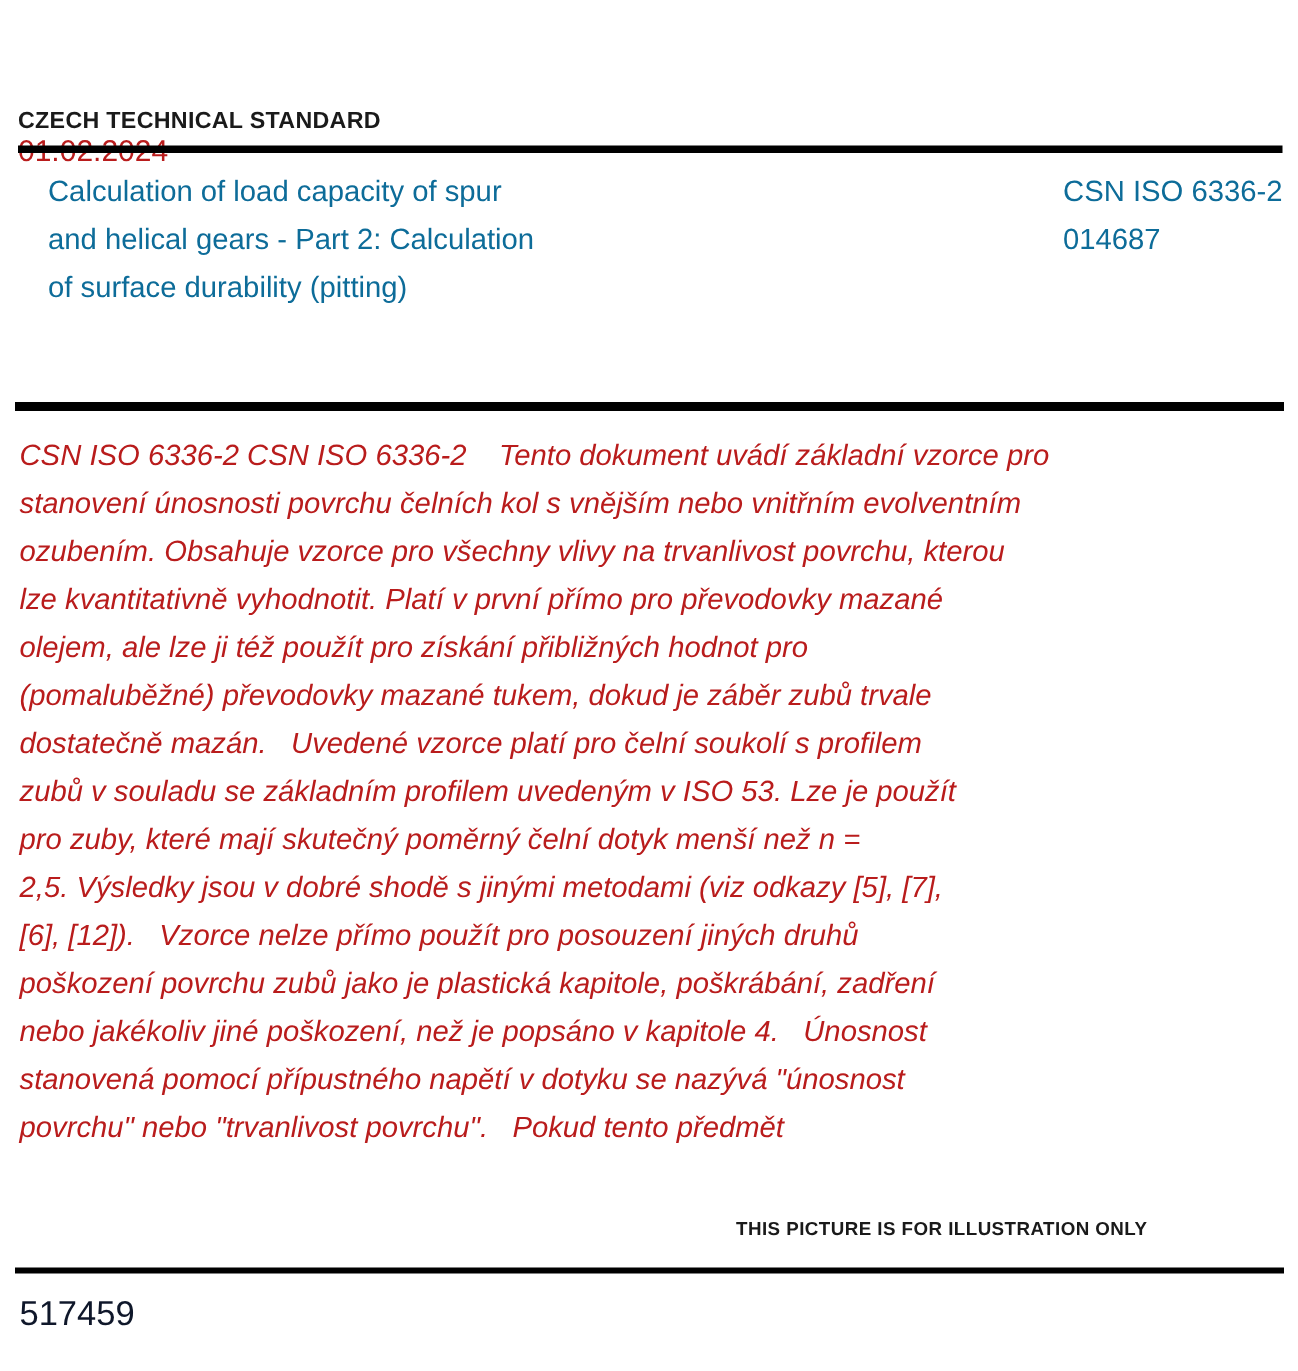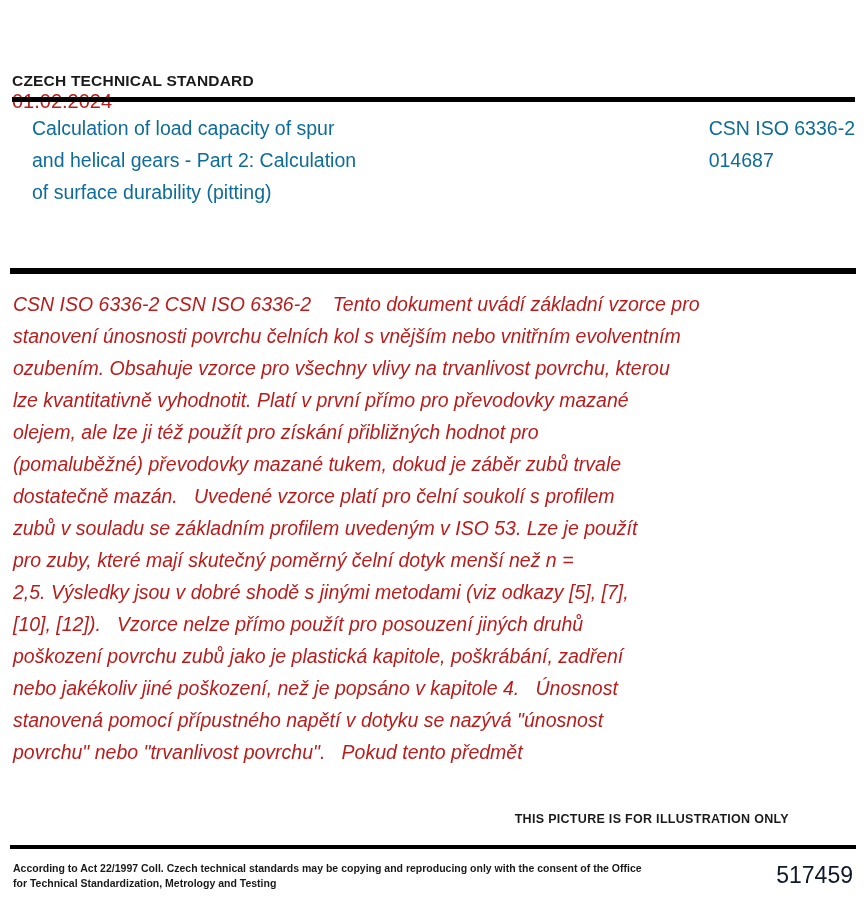--- a/index.html
+++ b/index.html
@@ -105,21 +105,21 @@
     font-style: italic;
   }
   .abstract .ln {
     white-space: pre;
     height: 32px;
   }
 
   
   .illus-note {
     position: absolute;
-    right: 76px;
+    right: 100px;
     top: 812px;
     font-size: 12.5px;
     font-weight: bold;
     letter-spacing: 0.3px;
     color: #1a1a1a;
     white-space: nowrap;
   }
 
   .rule-bottom {
     position: absolute;
@@ -186,32 +186,28 @@
     <div class="ln">CSN ISO 6336-2 CSN ISO 6336-2    Tento dokument uvádí základní vzorce pro</div>
     <div class="ln">stanovení únosnosti povrchu čelních kol s vnějším nebo vnitřním evolventním</div>
     <div class="ln">ozubením. Obsahuje vzorce pro všechny vlivy na trvanlivost povrchu, kterou</div>
     <div class="ln">lze kvantitativně vyhodnotit. Platí v první přímo pro převodovky mazané</div>
     <div class="ln">olejem, ale lze ji též použít pro získání přibližných hodnot pro</div>
     <div class="ln">(pomaluběžné) převodovky mazané tukem, dokud je záběr zubů trvale</div>
     <div class="ln">dostatečně mazán.   Uvedené vzorce platí pro čelní soukolí s profilem</div>
     <div class="ln">zubů v souladu se základním profilem uvedeným v ISO 53. Lze je použít</div>
     <div class="ln">pro zuby, které mají skutečný poměrný čelní dotyk menší než n =</div>
     <div class="ln">2,5. Výsledky jsou v dobré shodě s jinými metodami (viz odkazy [5], [7],</div>
-    <div class="ln">[10], [12]).   Vzorce nelze přímo použít pro posouzení jiných druhů</div>
+    <div class="ln">[6], [12]).   Vzorce nelze přímo použít pro posouzení jiných druhů</div>
     <div class="ln">poškození povrchu zubů jako je plastická kapitole, poškrábání, zadření</div>
     <div class="ln">nebo jakékoliv jiné poškození, než je popsáno v kapitole 4.   Únosnost</div>
     <div class="ln">stanovená pomocí přípustného napětí v dotyku se nazývá "únosnost</div>
     <div class="ln">povrchu" nebo "trvanlivost povrchu".   Pokud tento předmět</div>
   </div>
 
   <div class="illus-note">THIS PICTURE IS FOR ILLUSTRATION ONLY</div>
 
   <div class="rule-bottom"></div>
 
   <div class="footer">
-    <div class="footer-note">
-      <div>According to Act 22/1997 Coll. Czech technical standards may be copying and reproducing only with the consent of the Office</div>
-      <div>for Technical Standardization, Metrology and Testing</div>
-    </div>
     <div class="footer-code">517459</div>
   </div>
 
 </div>
 
 </body></html>

